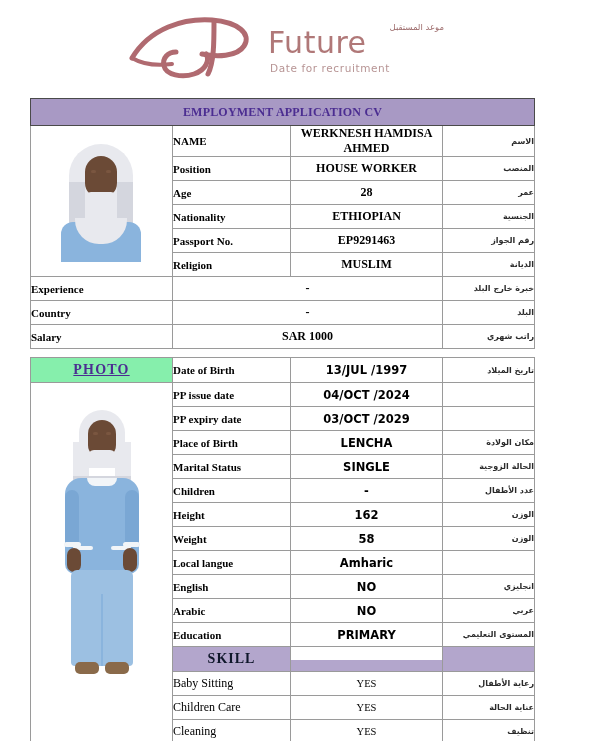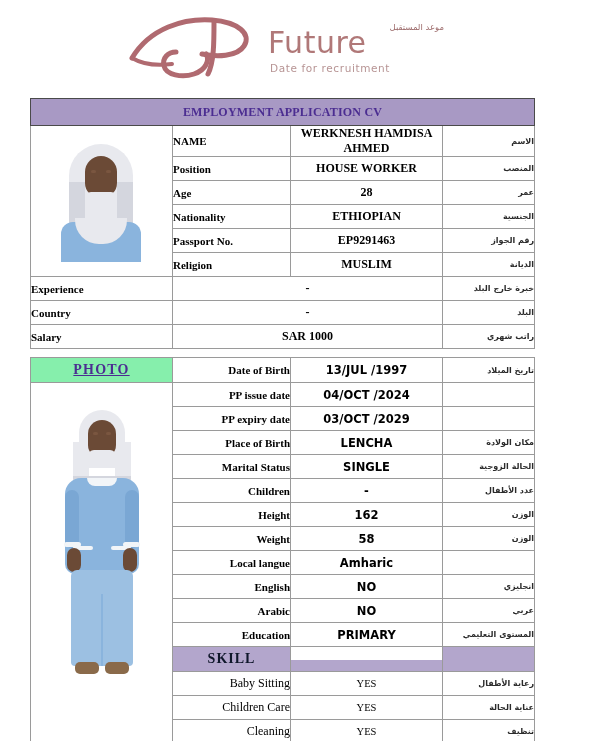--- a/index.html
+++ b/index.html
@@ -109,21 +109,21 @@
   }
 
   
   .lbl {
     font-weight: bold;
     font-size: 11px;
     padding-left: 10px;
     height: 23px;
   }
   .lbl.center {
-    text-align: right;
+    text-align: left;
     padding-left: 0;
   }
   .val {
     text-align: center;
     font-weight: bold;
     font-size: 12px;
   }
   .val.sans {
     font-family: "DejaVu Sans", "Liberation Sans", sans-serif;
     font-size: 11.5px;

